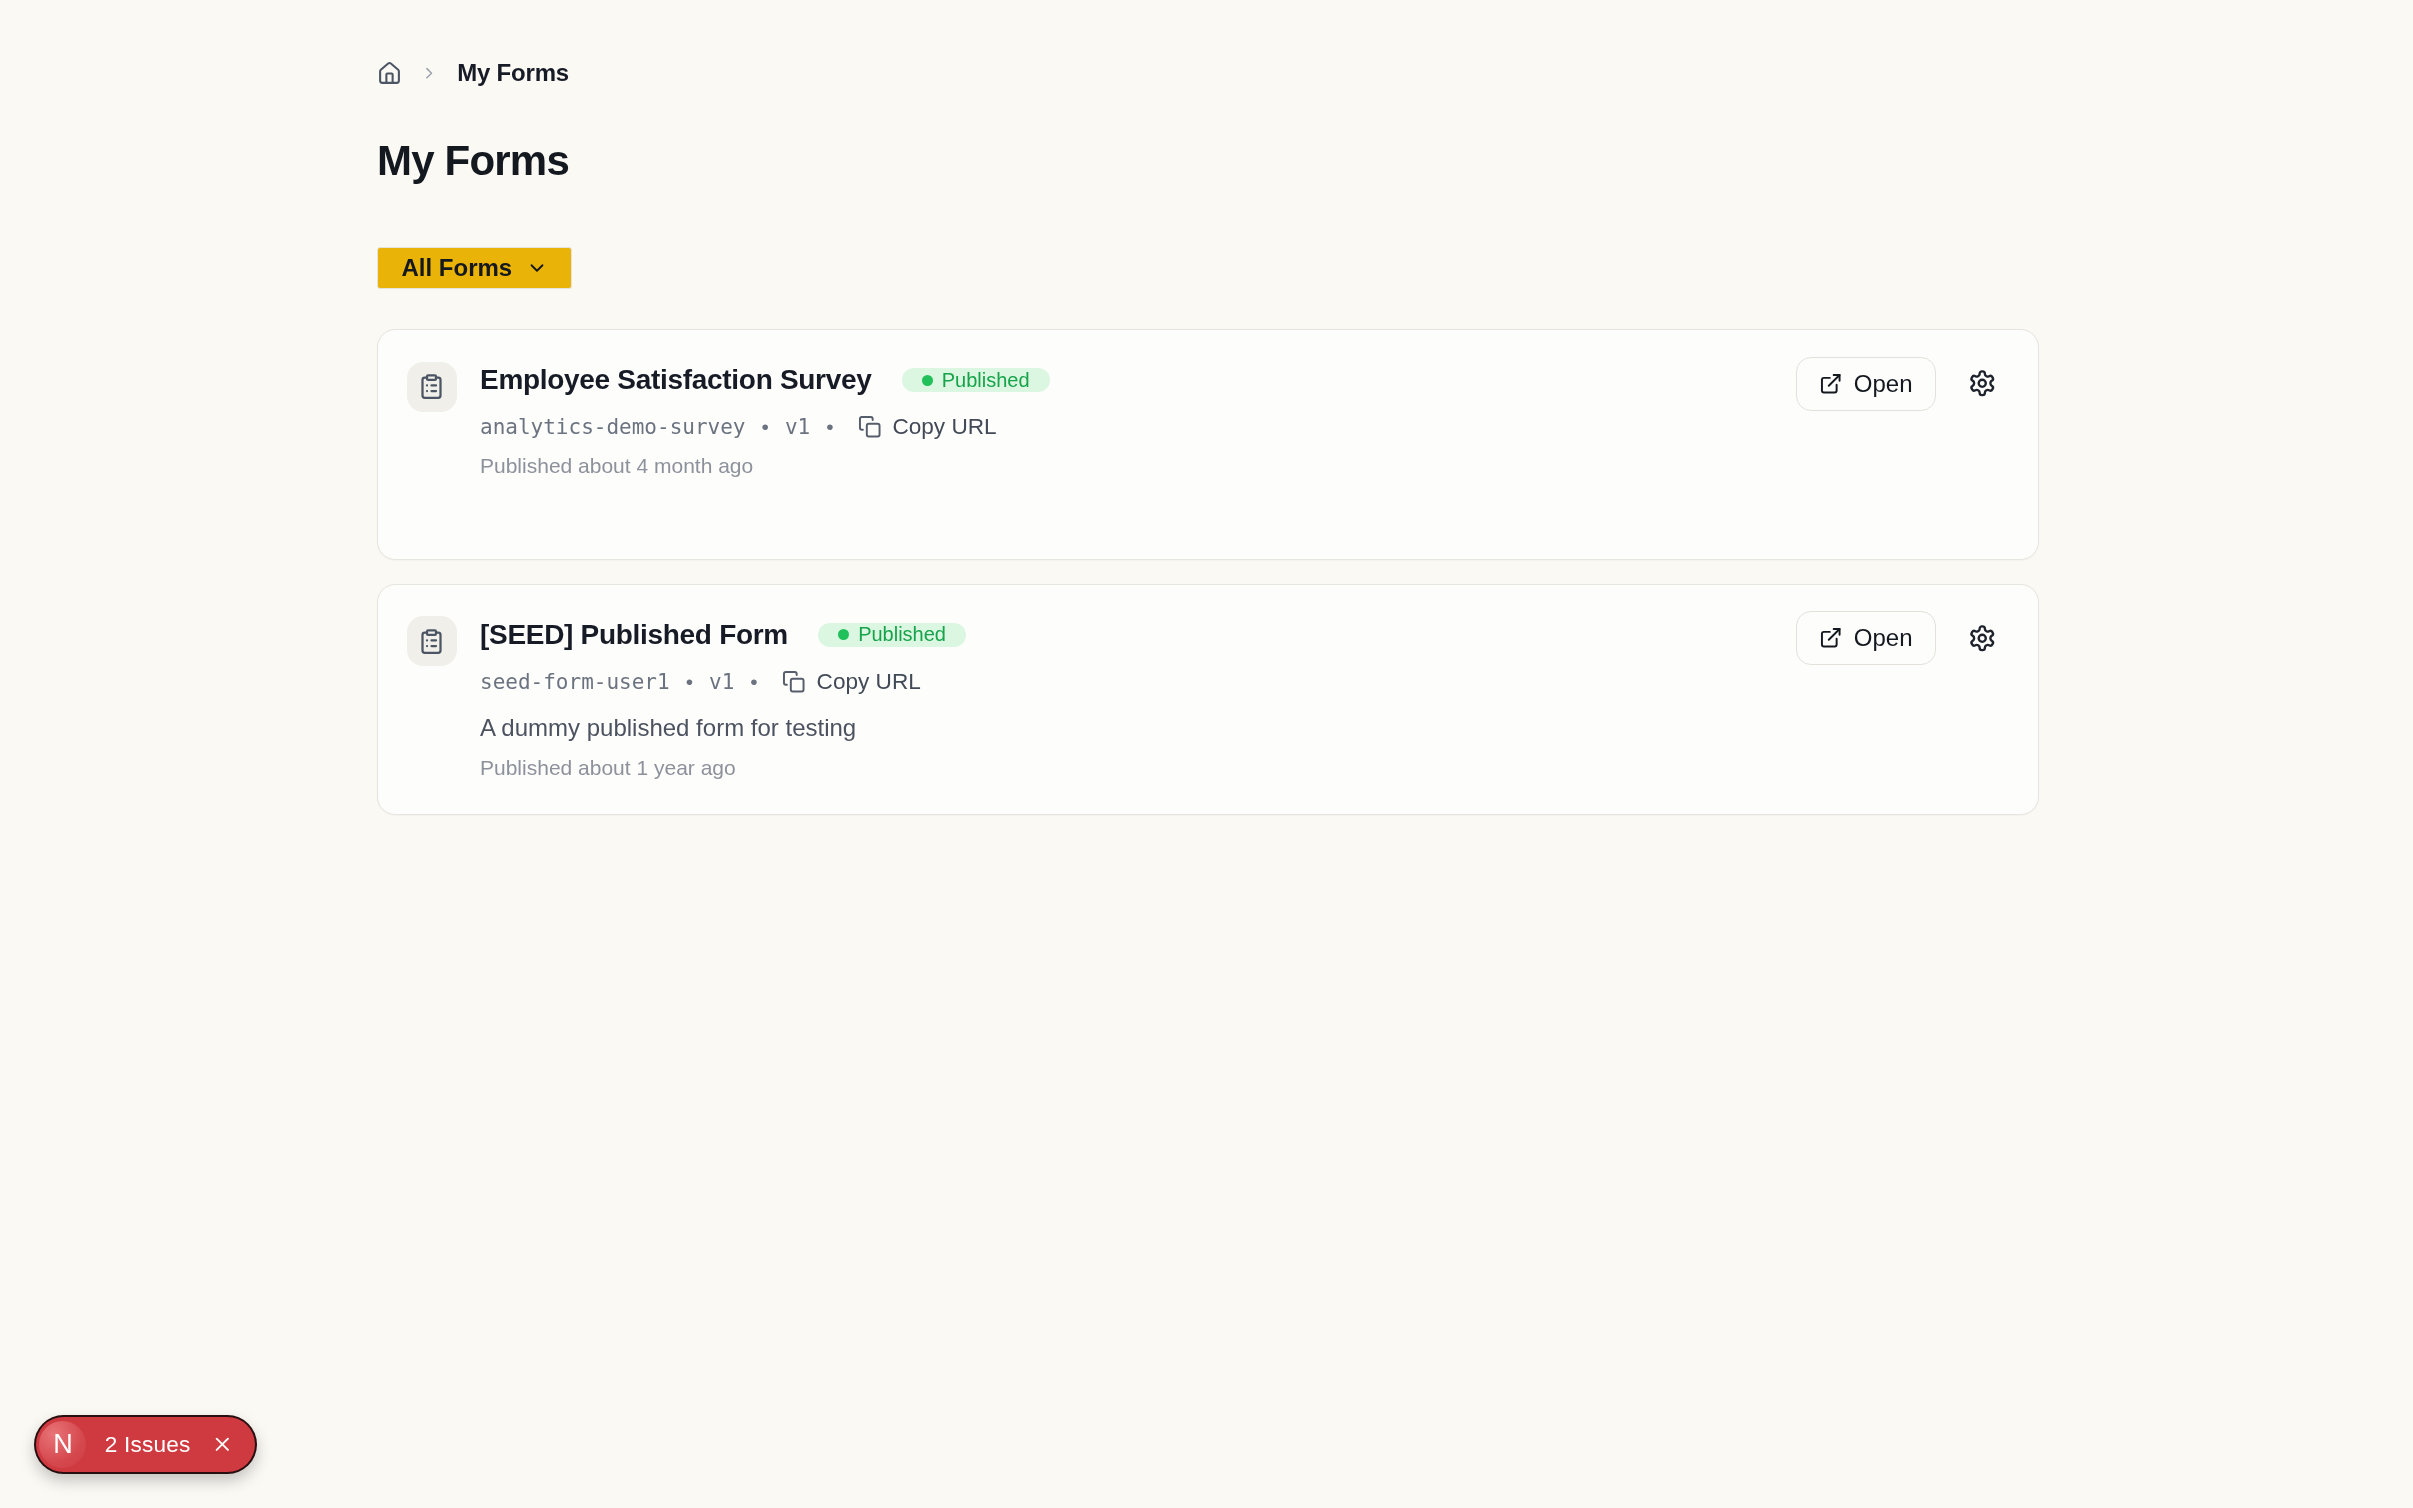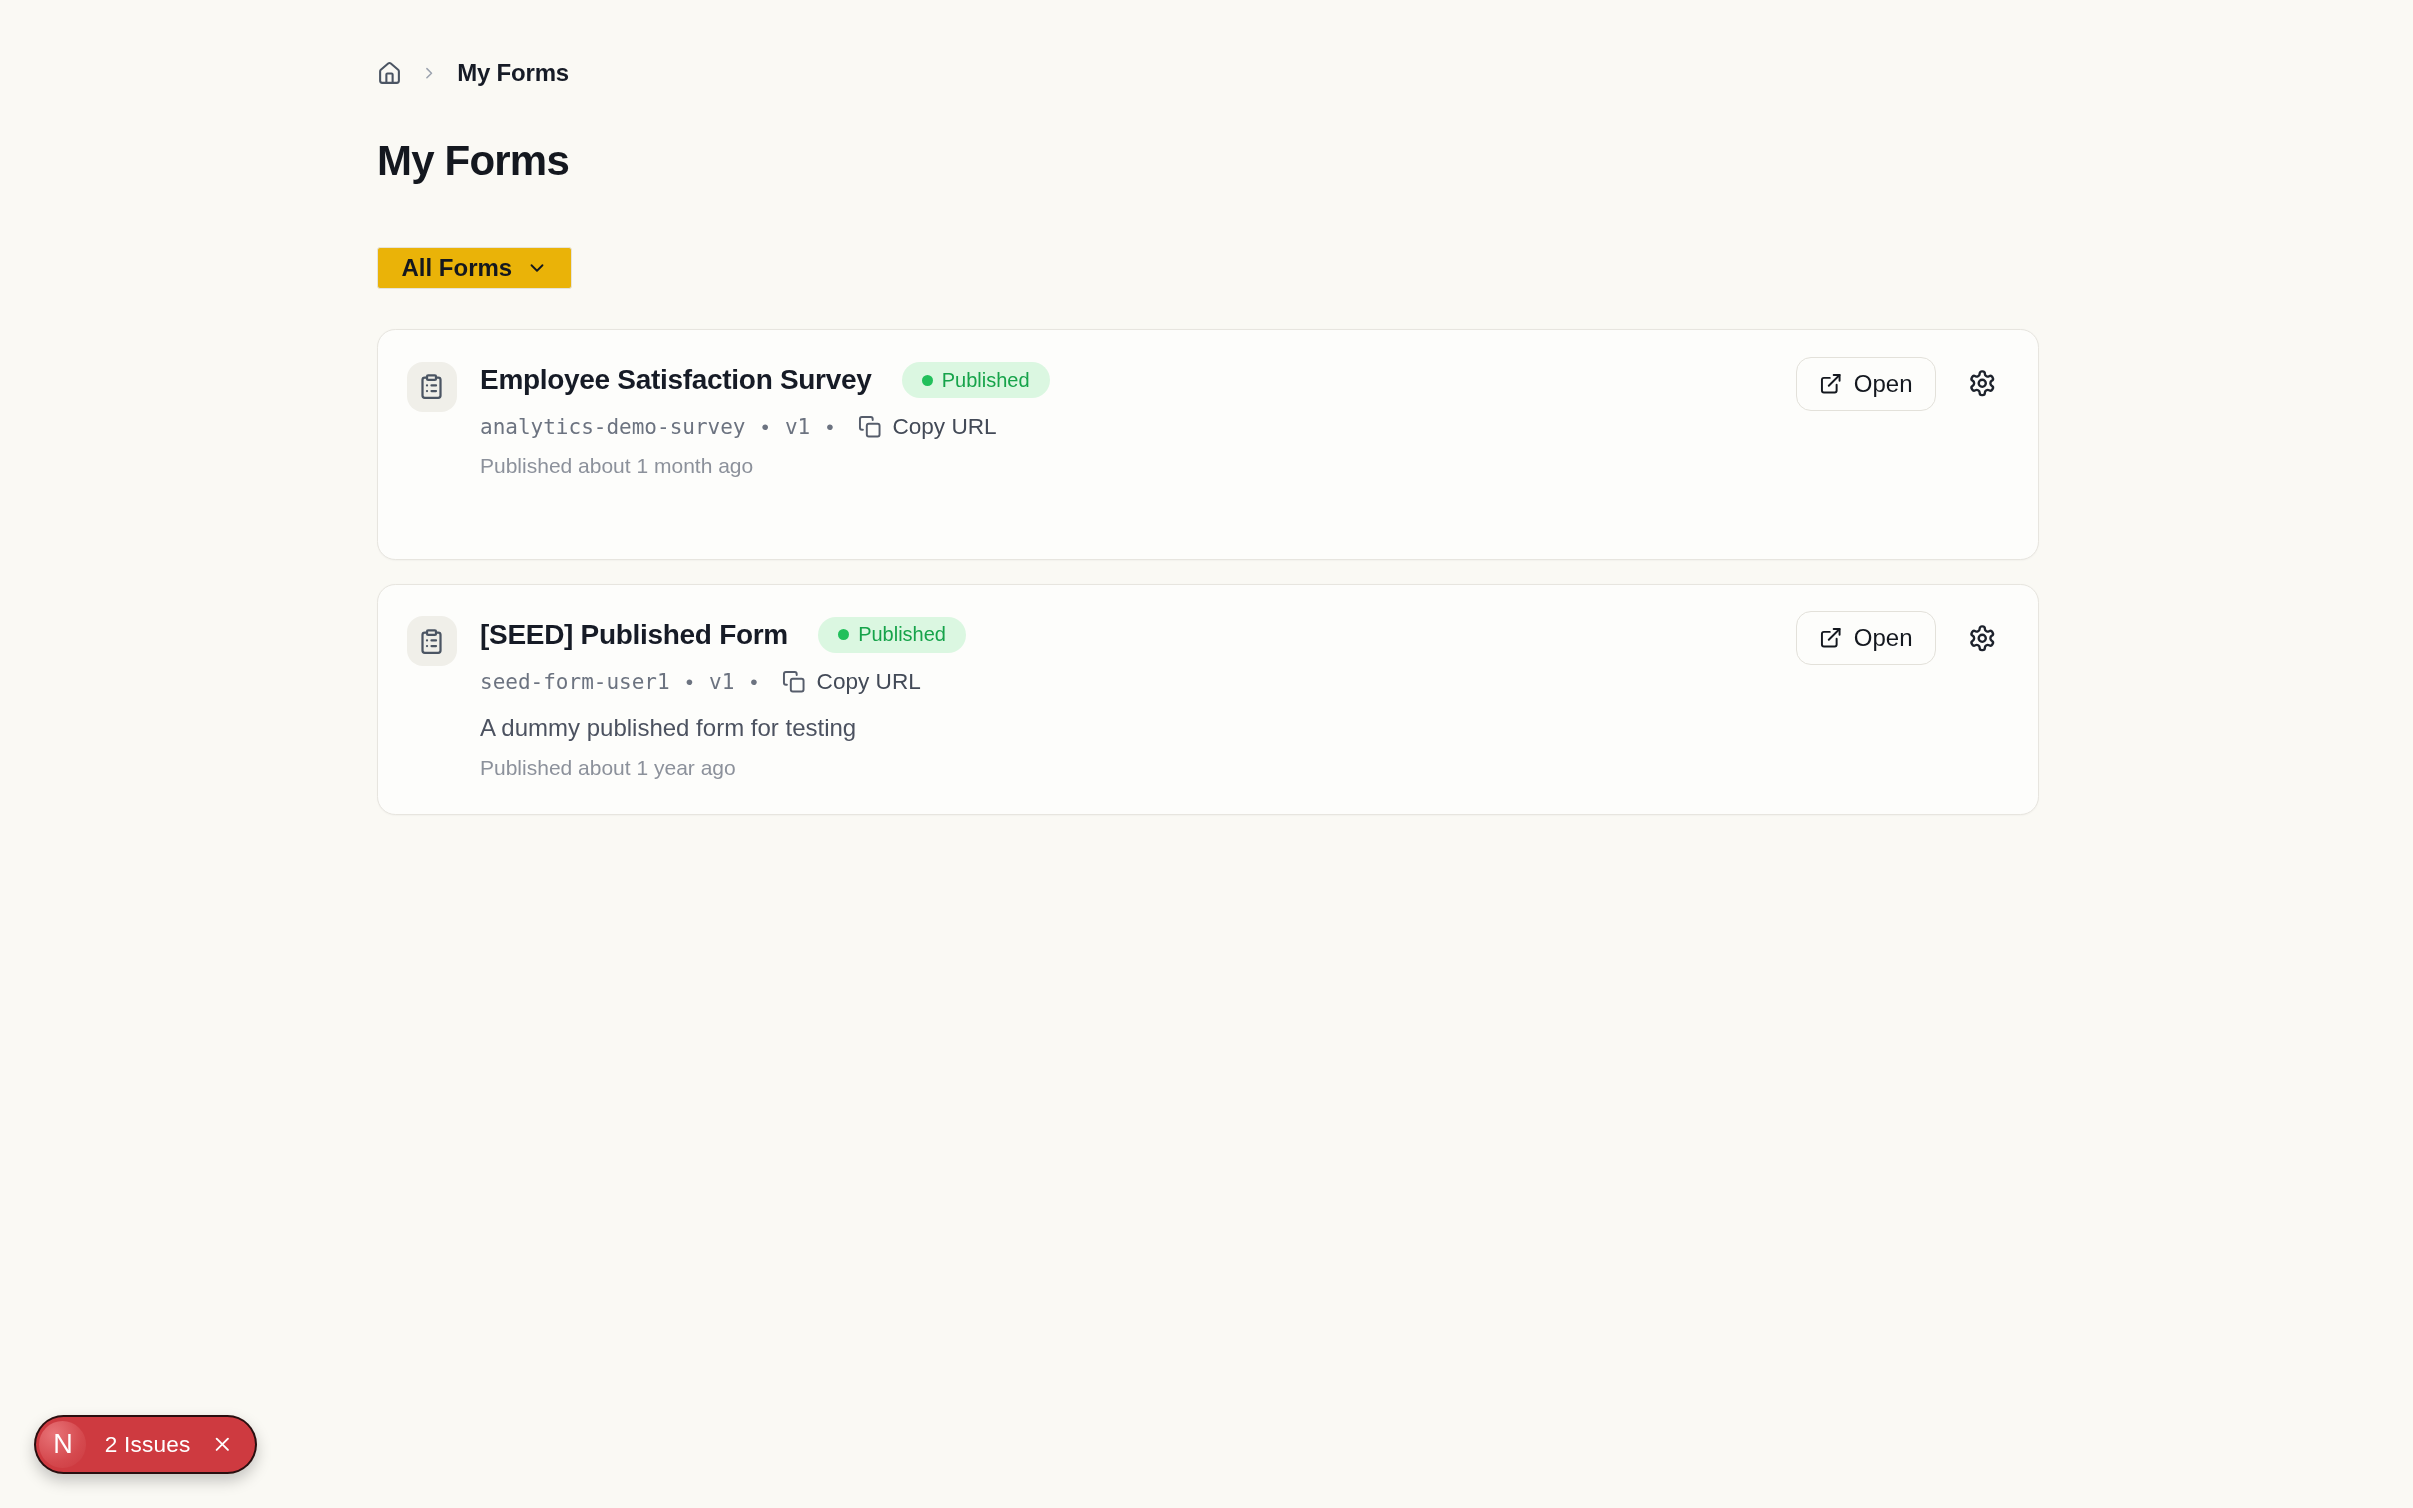--- a/index.html
+++ b/index.html
@@ -57,21 +57,21 @@
     width: 50px; height: 50px; flex: none;
     background: #F0EFE9; border-radius: 16px;
     display: flex; align-items: center; justify-content: center;
     color: #4B5563; margin-top: 1.7px;
   }
   .card-body { flex: 1; min-width: 0; }
   .title-row { display: flex; align-items: center; gap: 30px; min-height: 40px; }
   .form-title { font-size: 28px; font-weight: 600; color: #161B26; letter-spacing: -0.3px; }
   .badge {
     display: inline-flex; align-items: center; gap: 9.2px;
-    height: 36px; padding: 0 20px; border-radius: 19px;
+    height: 24px; padding: 0 20px; border-radius: 19px;
     background: #DBF7E1;
   }
   .badge .dot { width: 11px; height: 11px; border-radius: 50%; background: #22C05B; }
   .badge .badge-label { font-size: 20px; font-weight: 500; color: #16A34A; }
   .meta-row { margin-top: 14.2px; display: flex; align-items: center; gap: 16px; }
   .mono { font-family: "DejaVu Sans Mono", monospace; font-size: 21px; color: #6C7380; }
   .bullet { font-size: 21px; color: #6C7380; }
   .copy-url {
     display: inline-flex; align-items: center; gap: 11px; margin-left: 8.4px;
     background: none; border: none; cursor: pointer;
@@ -175,21 +175,21 @@
           <button class="copy-url">
             <span class="copy-ic">
               <svg width="23.5" height="23.5" viewBox="0 0 24 24" fill="none" stroke="currentColor" stroke-width="2" stroke-linecap="round" stroke-linejoin="round">
                   <rect x="9" y="9" width="13" height="13" rx="2"></rect>
                   <path d="M5 15H4a2 2 0 0 1-2-2V4a2 2 0 0 1 2-2h9a2 2 0 0 1 2 2v1"></path>
                 </svg>
             </span>
             <span>Copy URL</span>
           </button>
         </div>
-        <p class="published">Published about 1 month ago</p>
+        <p class="published">Published about 4 month ago</p>
       </div>
       <div class="card-actions">
         <button class="open-btn">
           <span class="ext-ic">
             <svg width="23.5" height="23.5" viewBox="0 0 24 24" fill="none" stroke="currentColor" stroke-width="2" stroke-linecap="round" stroke-linejoin="round">
                 <path d="M15 3h6v6"></path>
                 <path d="M10 14 21 3"></path>
                 <path d="M18 13v6a2 2 0 0 1-2 2H5a2 2 0 0 1-2-2V8a2 2 0 0 1 2-2h6"></path>
               </svg>
           </span>

